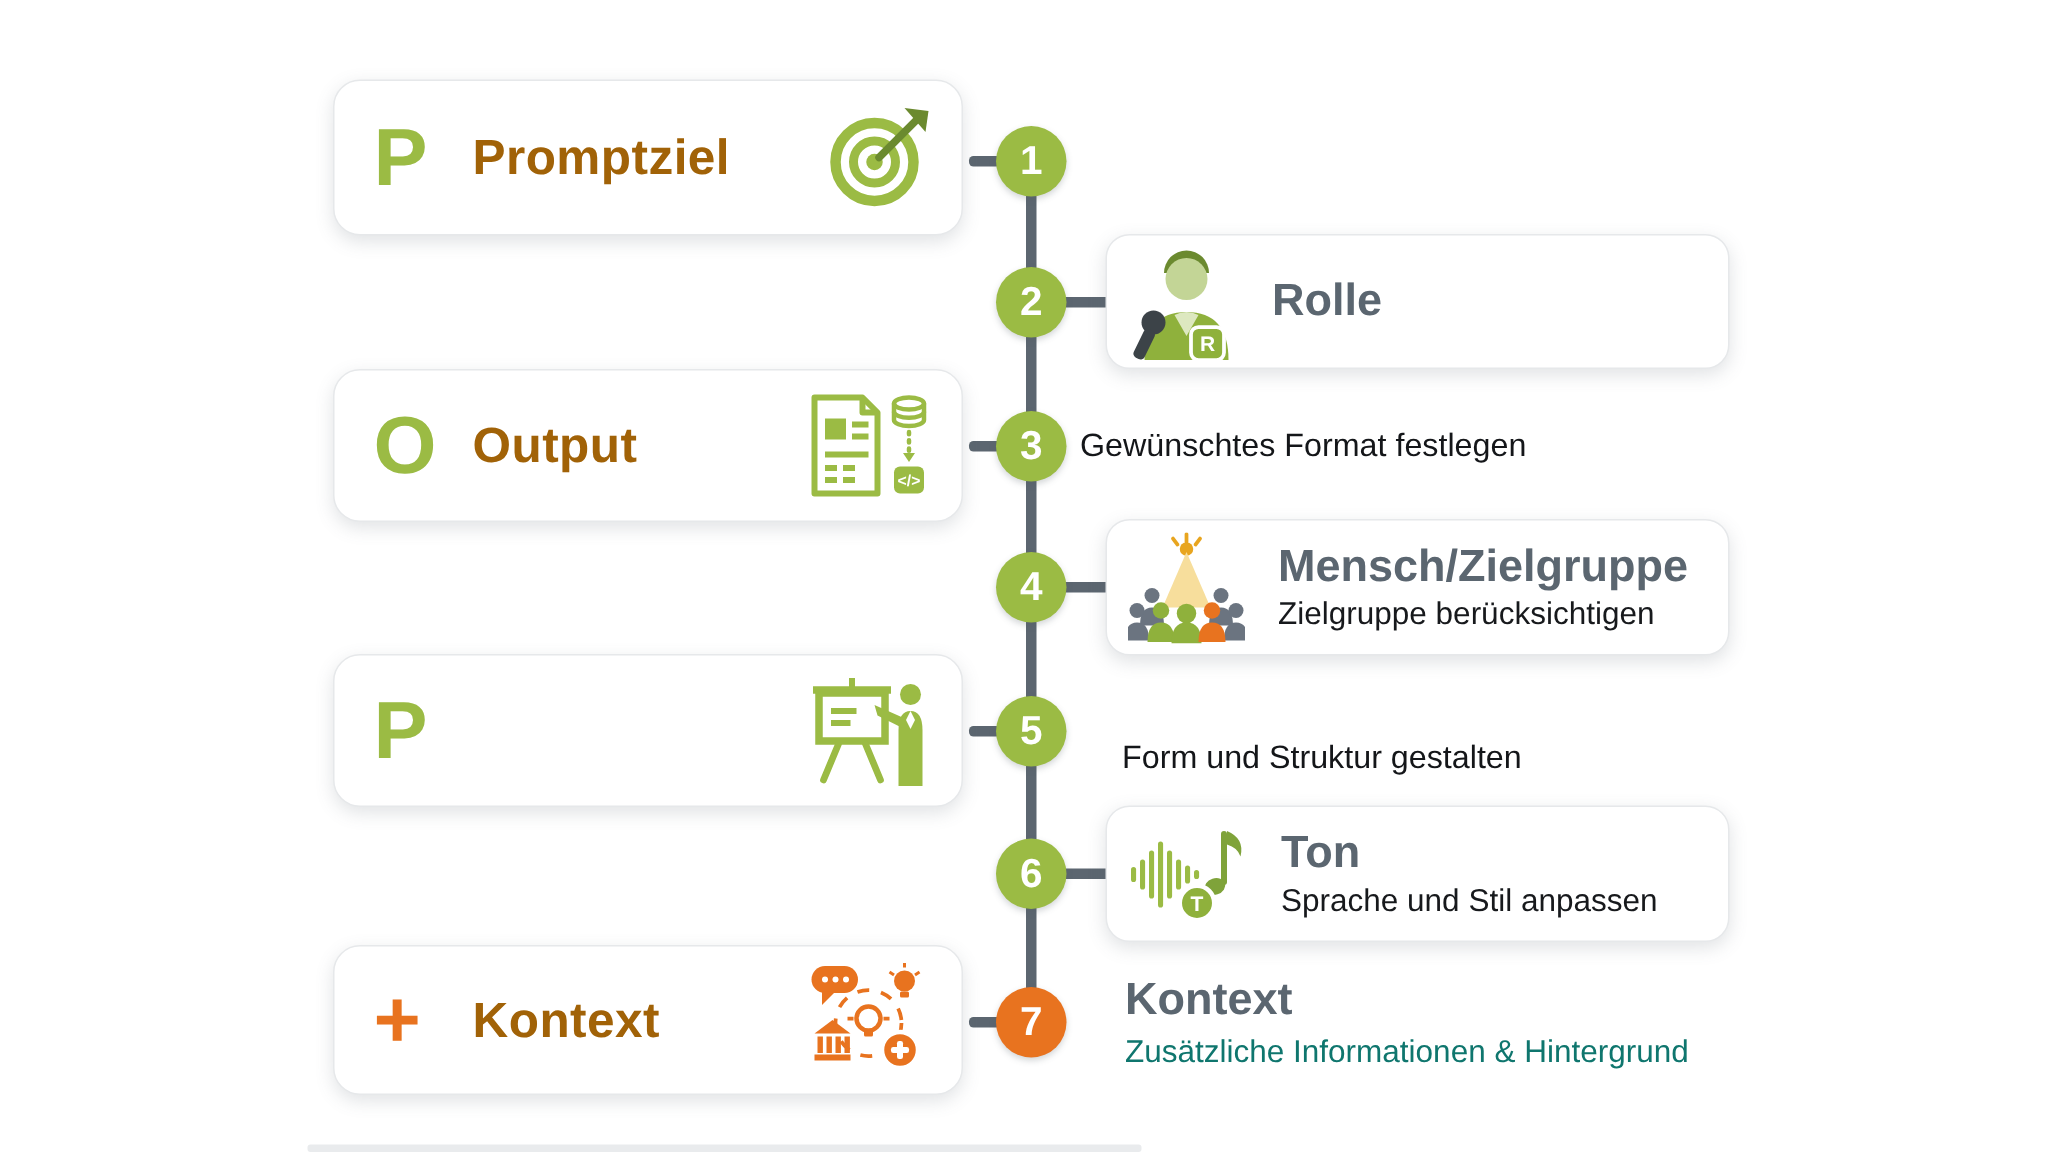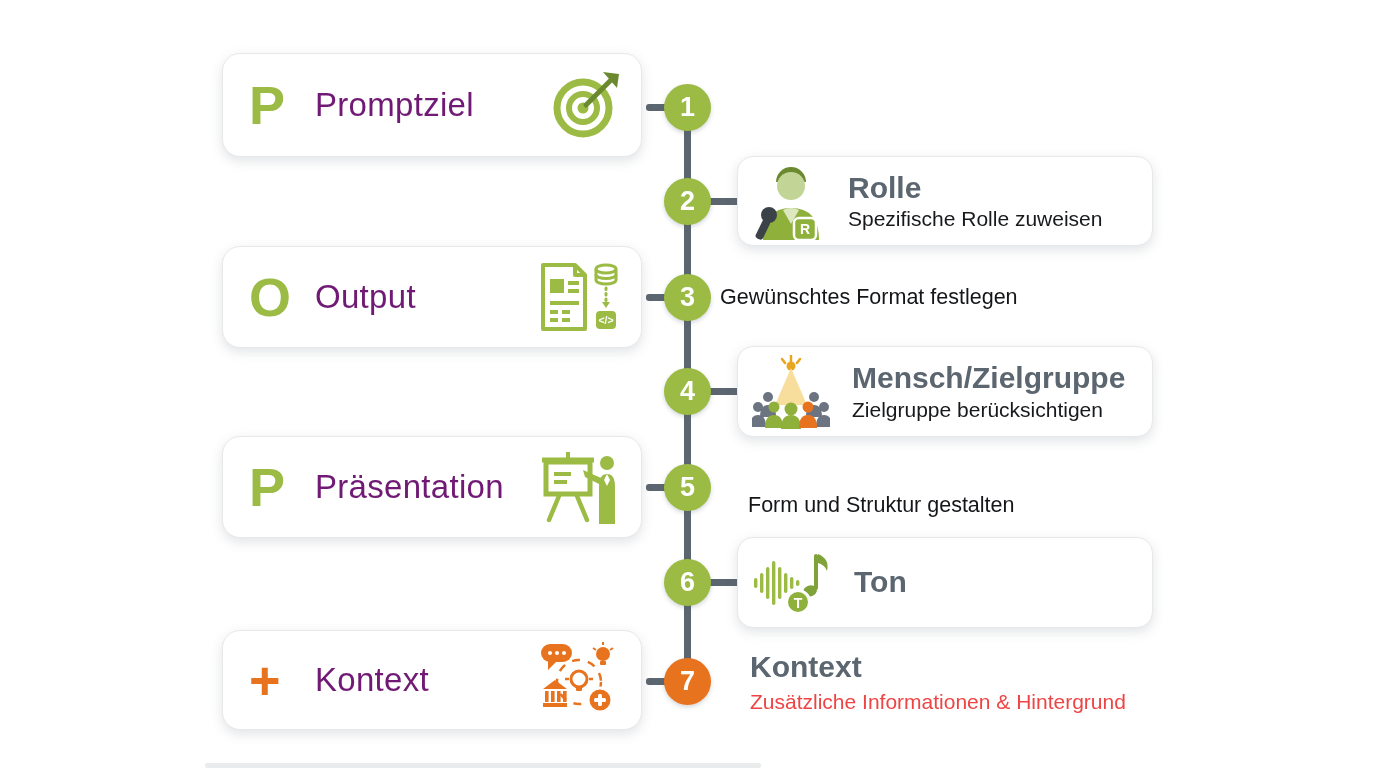--- a/index.html
+++ b/index.html
@@ -17,31 +17,31 @@
   .orange{background:#E8731F}
 
   .card{position:absolute;background:#fff;border:1px solid #E6E8EA;border-radius:18px;
     box-shadow:0 4px 12px rgba(90,100,110,.18);display:flex;align-items:center;z-index:2}
   .lcard{left:222px;width:420px;padding:0 20px 0 26px}
   .rcard{left:737px;width:416px;border-radius:16px;padding:0 14px}
 
   .letter{font-size:54px;font-weight:bold;width:66px;flex:none;line-height:1}
   .green-t{color:#9BBB44}
   .orange-t{color:#E8731F}
-  .ltitle{font-size:33px;font-weight:normal;color:#701a75;letter-spacing:.3px;white-space:nowrap}
+  .ltitle{font-size:33px;font-weight:bold;color:#a16207;letter-spacing:.3px;white-space:nowrap}
   .lcard .icon{margin-left:auto;flex:none;display:flex;align-items:center}
   .rcard .icon{flex:none;display:flex;align-items:center}
 
   .rtext{margin-left:22px;display:flex;flex-direction:column;gap:2px}
   .rtitle{font-size:30px;font-weight:bold;color:#5B6670;line-height:1.15;white-space:nowrap}
   .rsub{font-size:21px;color:#17191C;white-space:nowrap}
 
   .desc{position:absolute;font-size:21.5px;color:#141619;white-space:nowrap;z-index:2}
   .final-block{position:absolute;z-index:2}
-  .final-sub{font-size:21px;color:#ef4444;margin-top:5px;white-space:nowrap}
+  .final-sub{font-size:21px;color:#0f766e;margin-top:5px;white-space:nowrap}
 
   .artifact{position:absolute;left:205px;top:763px;width:556px;height:5px;
     background:#C6CBD0;opacity:.38;border-radius:2px;z-index:1}
 </style>
 </head>
 <body>
 
 <div class="canvas">
 
   <div class="vline"></div>
@@ -84,21 +84,20 @@
         <path d="M11 78 Q11 46 39 46 Q67 46 67 78 Z" fill="#8FB13C"></path>
         <path d="M31 48 L39 62 L47 48 Q39 44 31 48 Z" fill="#DDE8C0"></path>
         <circle cx="17" cy="53" r="8" fill="#3C4348"></circle>
         <rect x="7" y="57" width="8" height="21" rx="3" transform="rotate(26 11 67)" fill="#3C4348"></rect>
         <rect x="42" y="56" width="22" height="22" rx="5" fill="#8FB13C" stroke="#fff" stroke-width="2.5"></rect>
         <text x="53" y="72" text-anchor="middle" font-size="14" font-weight="bold" fill="#fff" font-family="Liberation Sans, sans-serif">R</text>
       </svg>
     </span>
     <div class="rtext">
       <h2 class="rtitle">Rolle</h2>
-      <p class="rsub">Spezifische Rolle zuweisen</p>
     </div>
   </section>
 
   <section class="card lcard" style="top:246px;height:102px">
     <span class="letter green-t">O</span>
     <h2 class="ltitle">Output</h2>
     <span class="icon">
       <svg width="84" height="72" viewBox="0 0 84 72">
         <path d="M6 4 h32 l10 10 v54 h-42 Z" fill="#fff" stroke="#9BBB44" stroke-width="4" stroke-linejoin="round"></path>
         <path d="M38 4 v10 h10" fill="none" stroke="#9BBB44" stroke-width="4" stroke-linejoin="round"></path>
@@ -153,21 +152,20 @@
       </svg>
     </span>
     <div class="rtext">
       <h2 class="rtitle">Mensch/Zielgruppe</h2>
       <p class="rsub">Zielgruppe berücksichtigen</p>
     </div>
   </section>
 
   <section class="card lcard" style="top:436px;height:102px">
     <span class="letter green-t">P</span>
-    <h2 class="ltitle">Präsentation</h2>
     <span class="icon">
       <svg width="80" height="74" viewBox="0 0 80 74">
         <line x1="27" y1="8" x2="27" y2="2" stroke="#9BBB44" stroke-width="4"></line>
         <line x1="1" y1="10" x2="53" y2="10" stroke="#9BBB44" stroke-width="5"></line>
         <rect x="5" y="12" width="44" height="32" fill="#fff" stroke="#9BBB44" stroke-width="5"></rect>
         <rect x="13" y="22" width="17" height="4" fill="#9BBB44"></rect>
         <rect x="13" y="30" width="13" height="4" fill="#9BBB44"></rect>
         <line x1="18" y1="46" x2="8" y2="70" stroke="#9BBB44" stroke-width="4.5" stroke-linecap="round"></line>
         <line x1="36" y1="46" x2="46" y2="70" stroke="#9BBB44" stroke-width="4.5" stroke-linecap="round"></line>
         <circle cx="66" cy="13" r="7" fill="#9BBB44"></circle>
@@ -196,20 +194,21 @@
           <rect x="62" y="6" width="4" height="36" rx="2"></rect>
           <path d="M66 6 q12 5 9 17 q-2 -6 -9 -8 Z"></path>
           <ellipse cx="58" cy="43" rx="7" ry="5.5" transform="rotate(-18 58 43)"></ellipse>
         </g>
         <circle cx="46" cy="54" r="11.5" fill="#8FB13C" stroke="#fff" stroke-width="3"></circle>
         <text x="46" y="59.5" text-anchor="middle" font-size="14" font-weight="bold" fill="#fff" font-family="Liberation Sans, sans-serif">T</text>
       </svg>
     </span>
     <div class="rtext">
       <h2 class="rtitle">Ton</h2>
+      <p class="rsub">Sprache und Stil anpassen</p>
     </div>
   </section>
 
   <section class="card lcard" style="top:630px;height:100px">
     <span class="letter orange-t">+</span>
     <h2 class="ltitle">Kontext</h2>
     <span class="icon">
       <svg width="82" height="76" viewBox="0 0 82 76">
         <circle cx="40" cy="40" r="22" fill="none" stroke="#E8731F" stroke-width="2.5" stroke-dasharray="8 8"></circle>
         <rect x="2" y="2" width="31" height="18" rx="9" fill="#E8731F"></rect>

